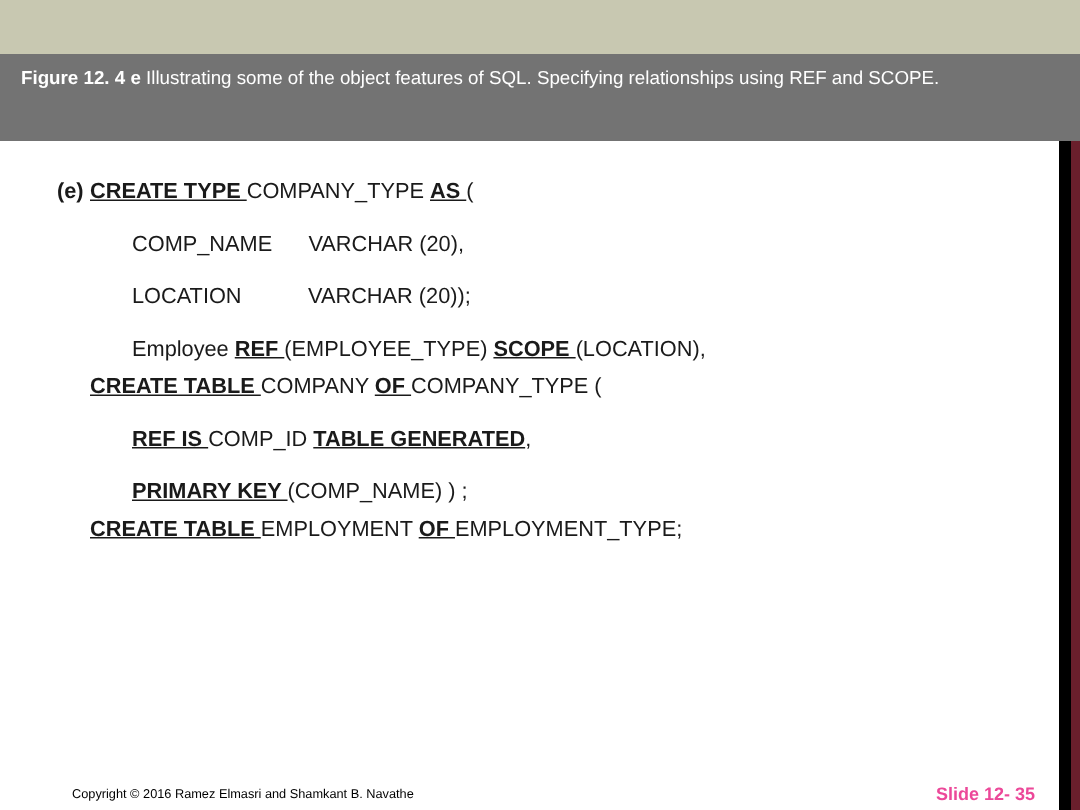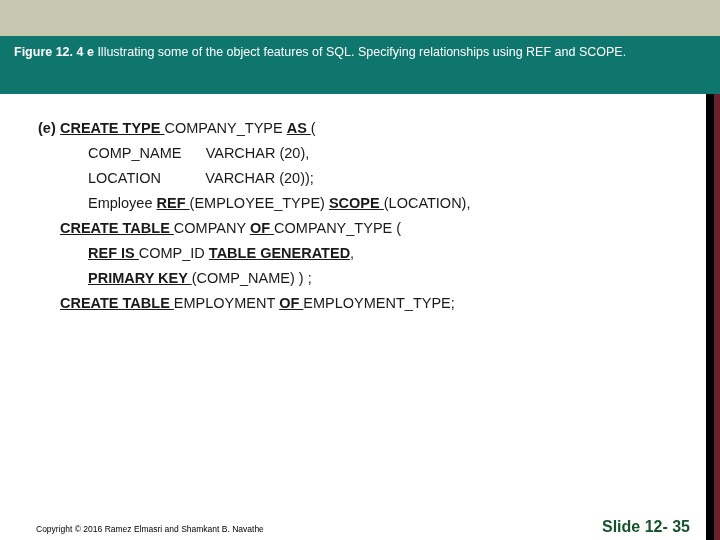--- a/index.html
+++ b/index.html
@@ -1,36 +1,36 @@
 <!DOCTYPE html>
 <html><head>
 <meta charset="utf-8">
 <style>
   * { margin: 0; padding: 0; box-sizing: border-box; }
   html, body { width: 720px; height: 540px; font-family: Arial, Helvetica, sans-serif; background: #fff; position: relative; }
 
   .top-band { position: absolute; top: 0; left: 0; right: 0; height: 36px; background: #c8c8b1; }
-  .caption-band { position: absolute; top: 36px; left: 0; right: 0; height: 58px; background: #0f766e; color: #fff; padding: 8px 14px; font-size: 12.5px; line-height: 1.4; }
+  .caption-band { position: absolute; top: 36px; left: 0; right: 0; height: 58px; background: #737373; color: #fff; padding: 8px 14px; font-size: 12.5px; line-height: 1.4; }
   .caption-band b { font-family: Verdana, Arial, sans-serif; }
 
   .content-area { position: absolute; top: 94px; left: 0; right: 0; bottom: 0; background: #fff; }
 
   .side-stripe { position: absolute; top: 0; bottom: 0; right: 0; width: 14px; }
   .stripe-black { position: absolute; top: 0; bottom: 0; right: 6px; width: 8px; background: #000; }
   .stripe-maroon { position: absolute; top: 0; bottom: 0; right: 0; width: 6px; background: #6a1f2c; }
 
   .code-block { padding: 22px 40px 0 60px; font-family: Arial, Helvetica, sans-serif; font-size: 14.5px; line-height: 1.72; color: #1a1a1a; }
   .code-block .marker { position: absolute; left: 38px; font-weight: bold; }
   .code-line { white-space: pre; }
   .kw { font-weight: bold; text-decoration: underline; }
-  .indent1 { padding-left: 28px; }
+  .indent1 { padding-left: 28px; margin-top: 10px; }
 
-  .footer { position: absolute; left: 0; right: 0; bottom: 0; height: 26px; }
+  .footer { position: absolute; left: 12px; right: 0; bottom: 0; height: 26px; }
   .copyright { position: absolute; left: 36px; bottom: 6px; font-size: 8.5px; color: #000; }
-  .slide-num { position: absolute; right: 30px; bottom: 4px; font-size: 16px; font-weight: bold; color: #14532d; font-family: Verdana, Arial, sans-serif; }
+  .slide-num { position: absolute; right: 30px; bottom: 4px; font-size: 12px; font-weight: bold; color: #ec4899; font-family: Verdana, Arial, sans-serif; }
 </style>
 </head>
 <body>
 
 <div class="top-band"></div>
 
 <div class="caption-band">
   <b>Figure 12. 4 e</b><span>   Illustrating some of the object features of SQL. Specifying relationships using REF and SCOPE.</span>
 </div>
 

